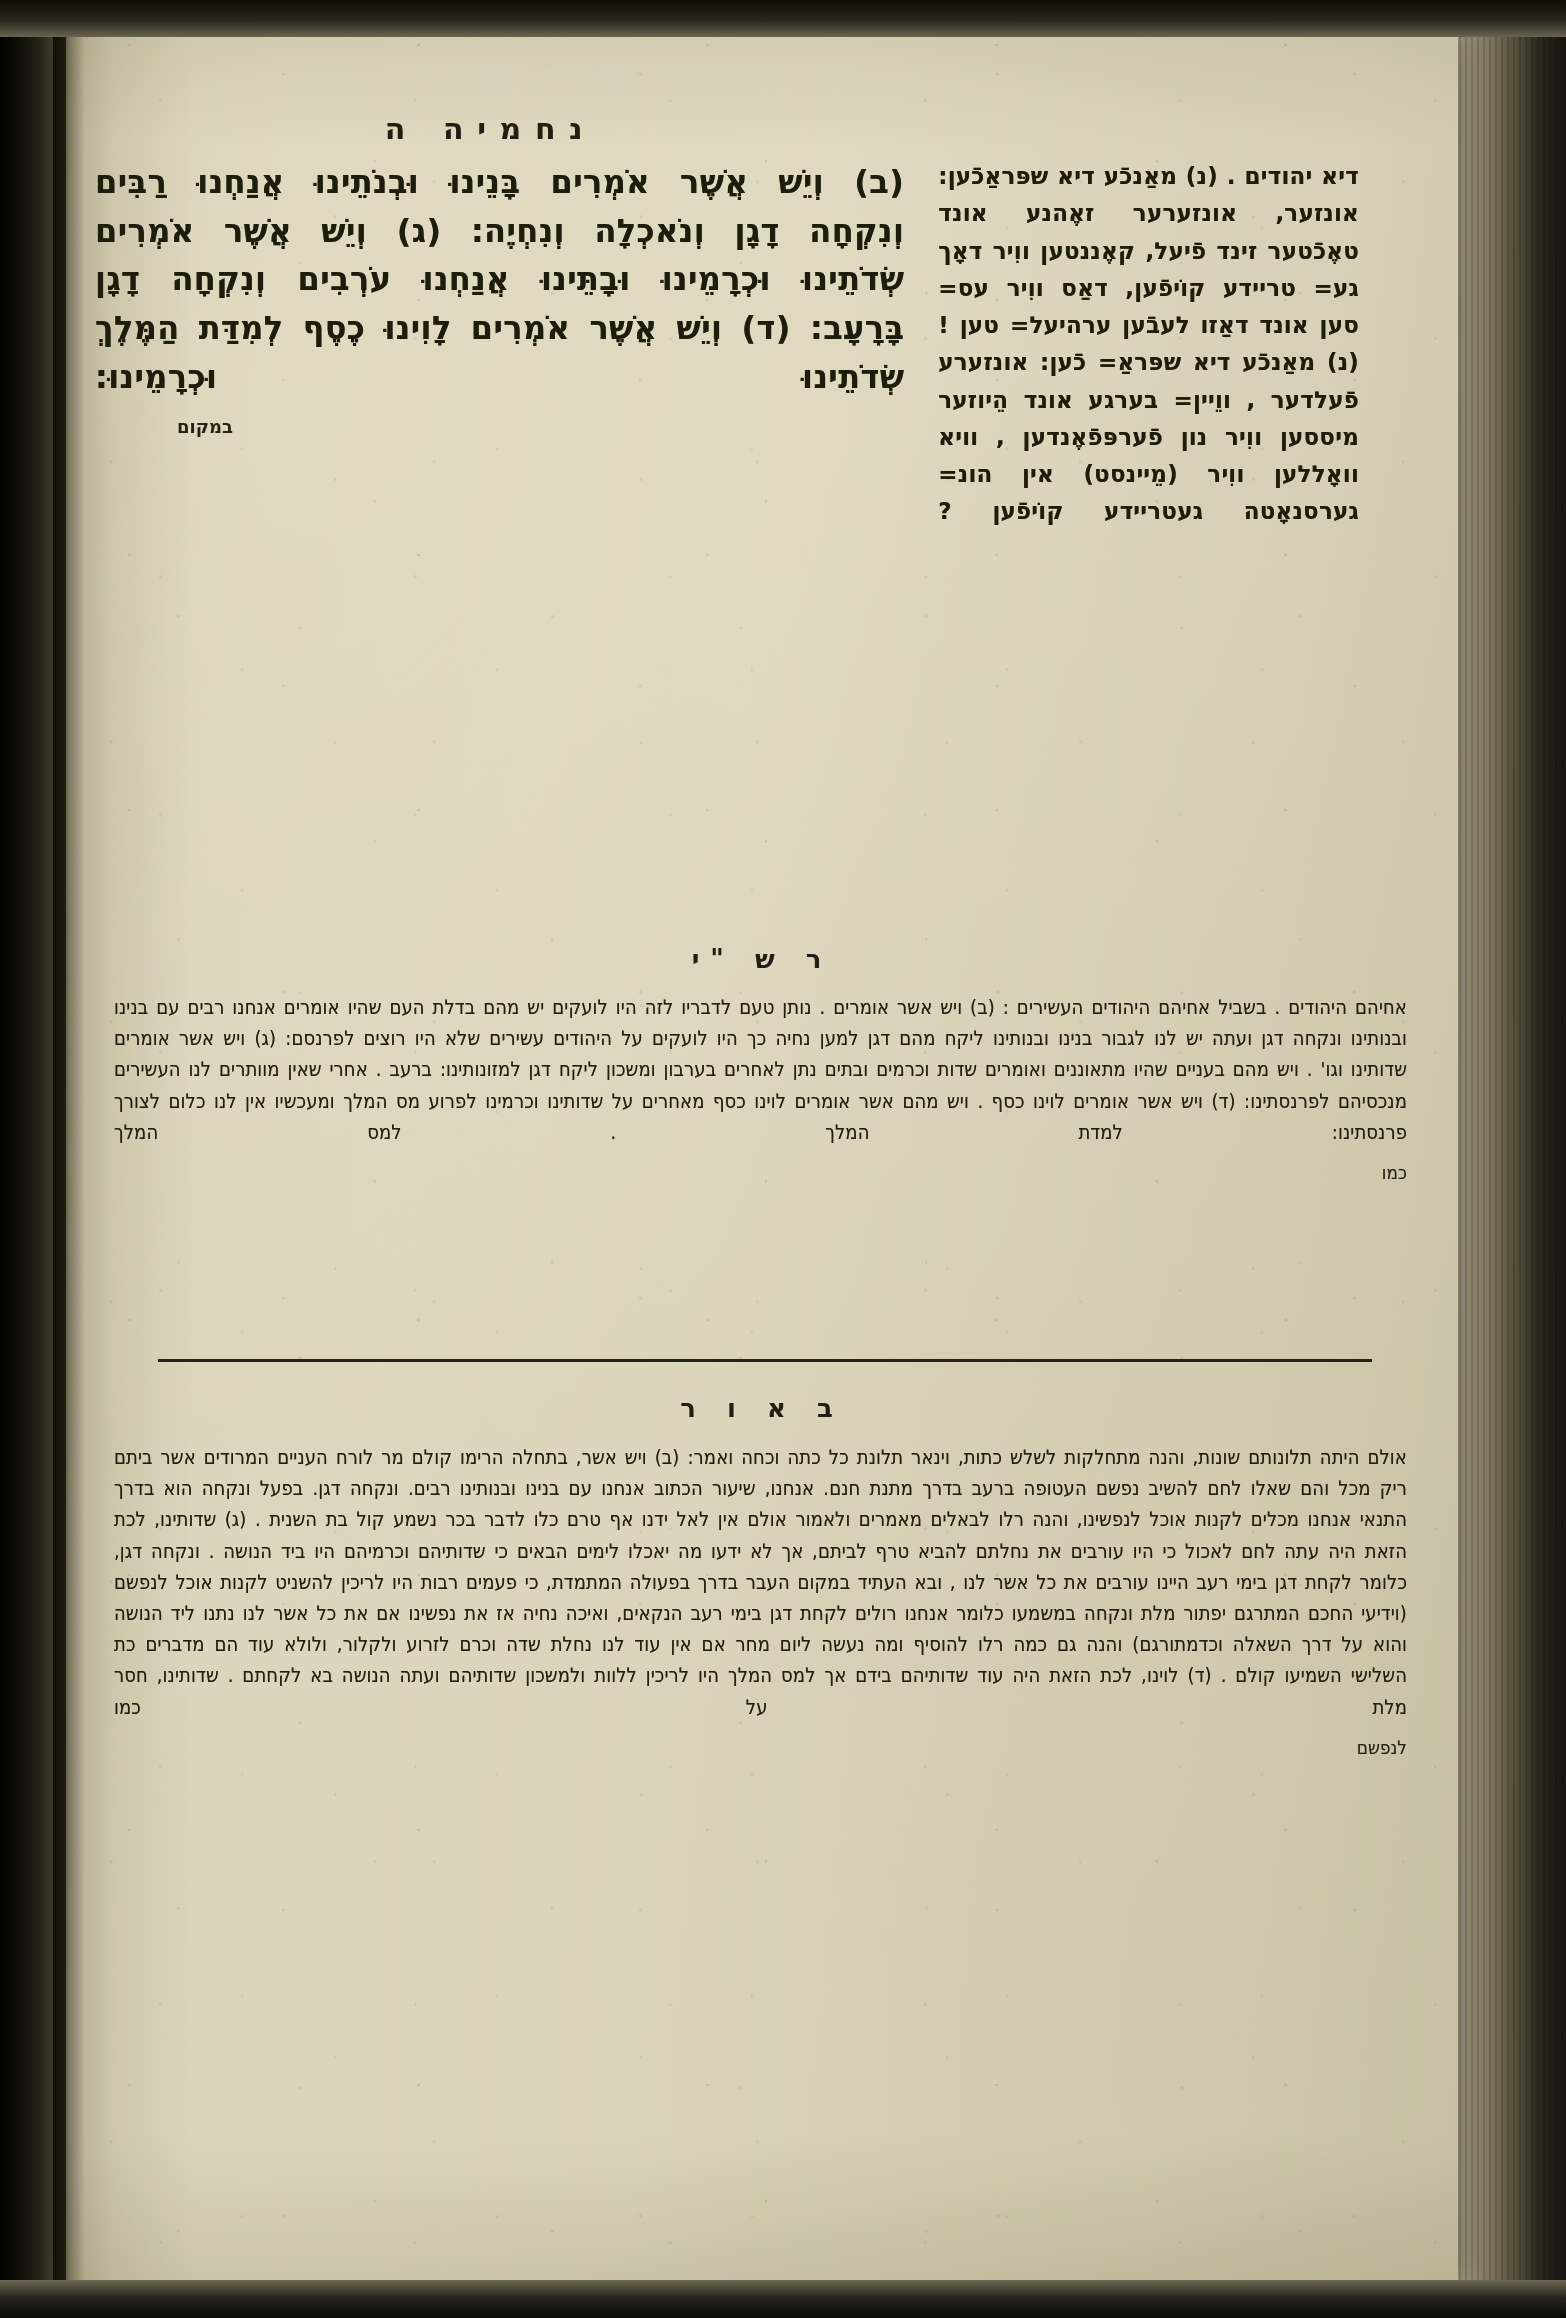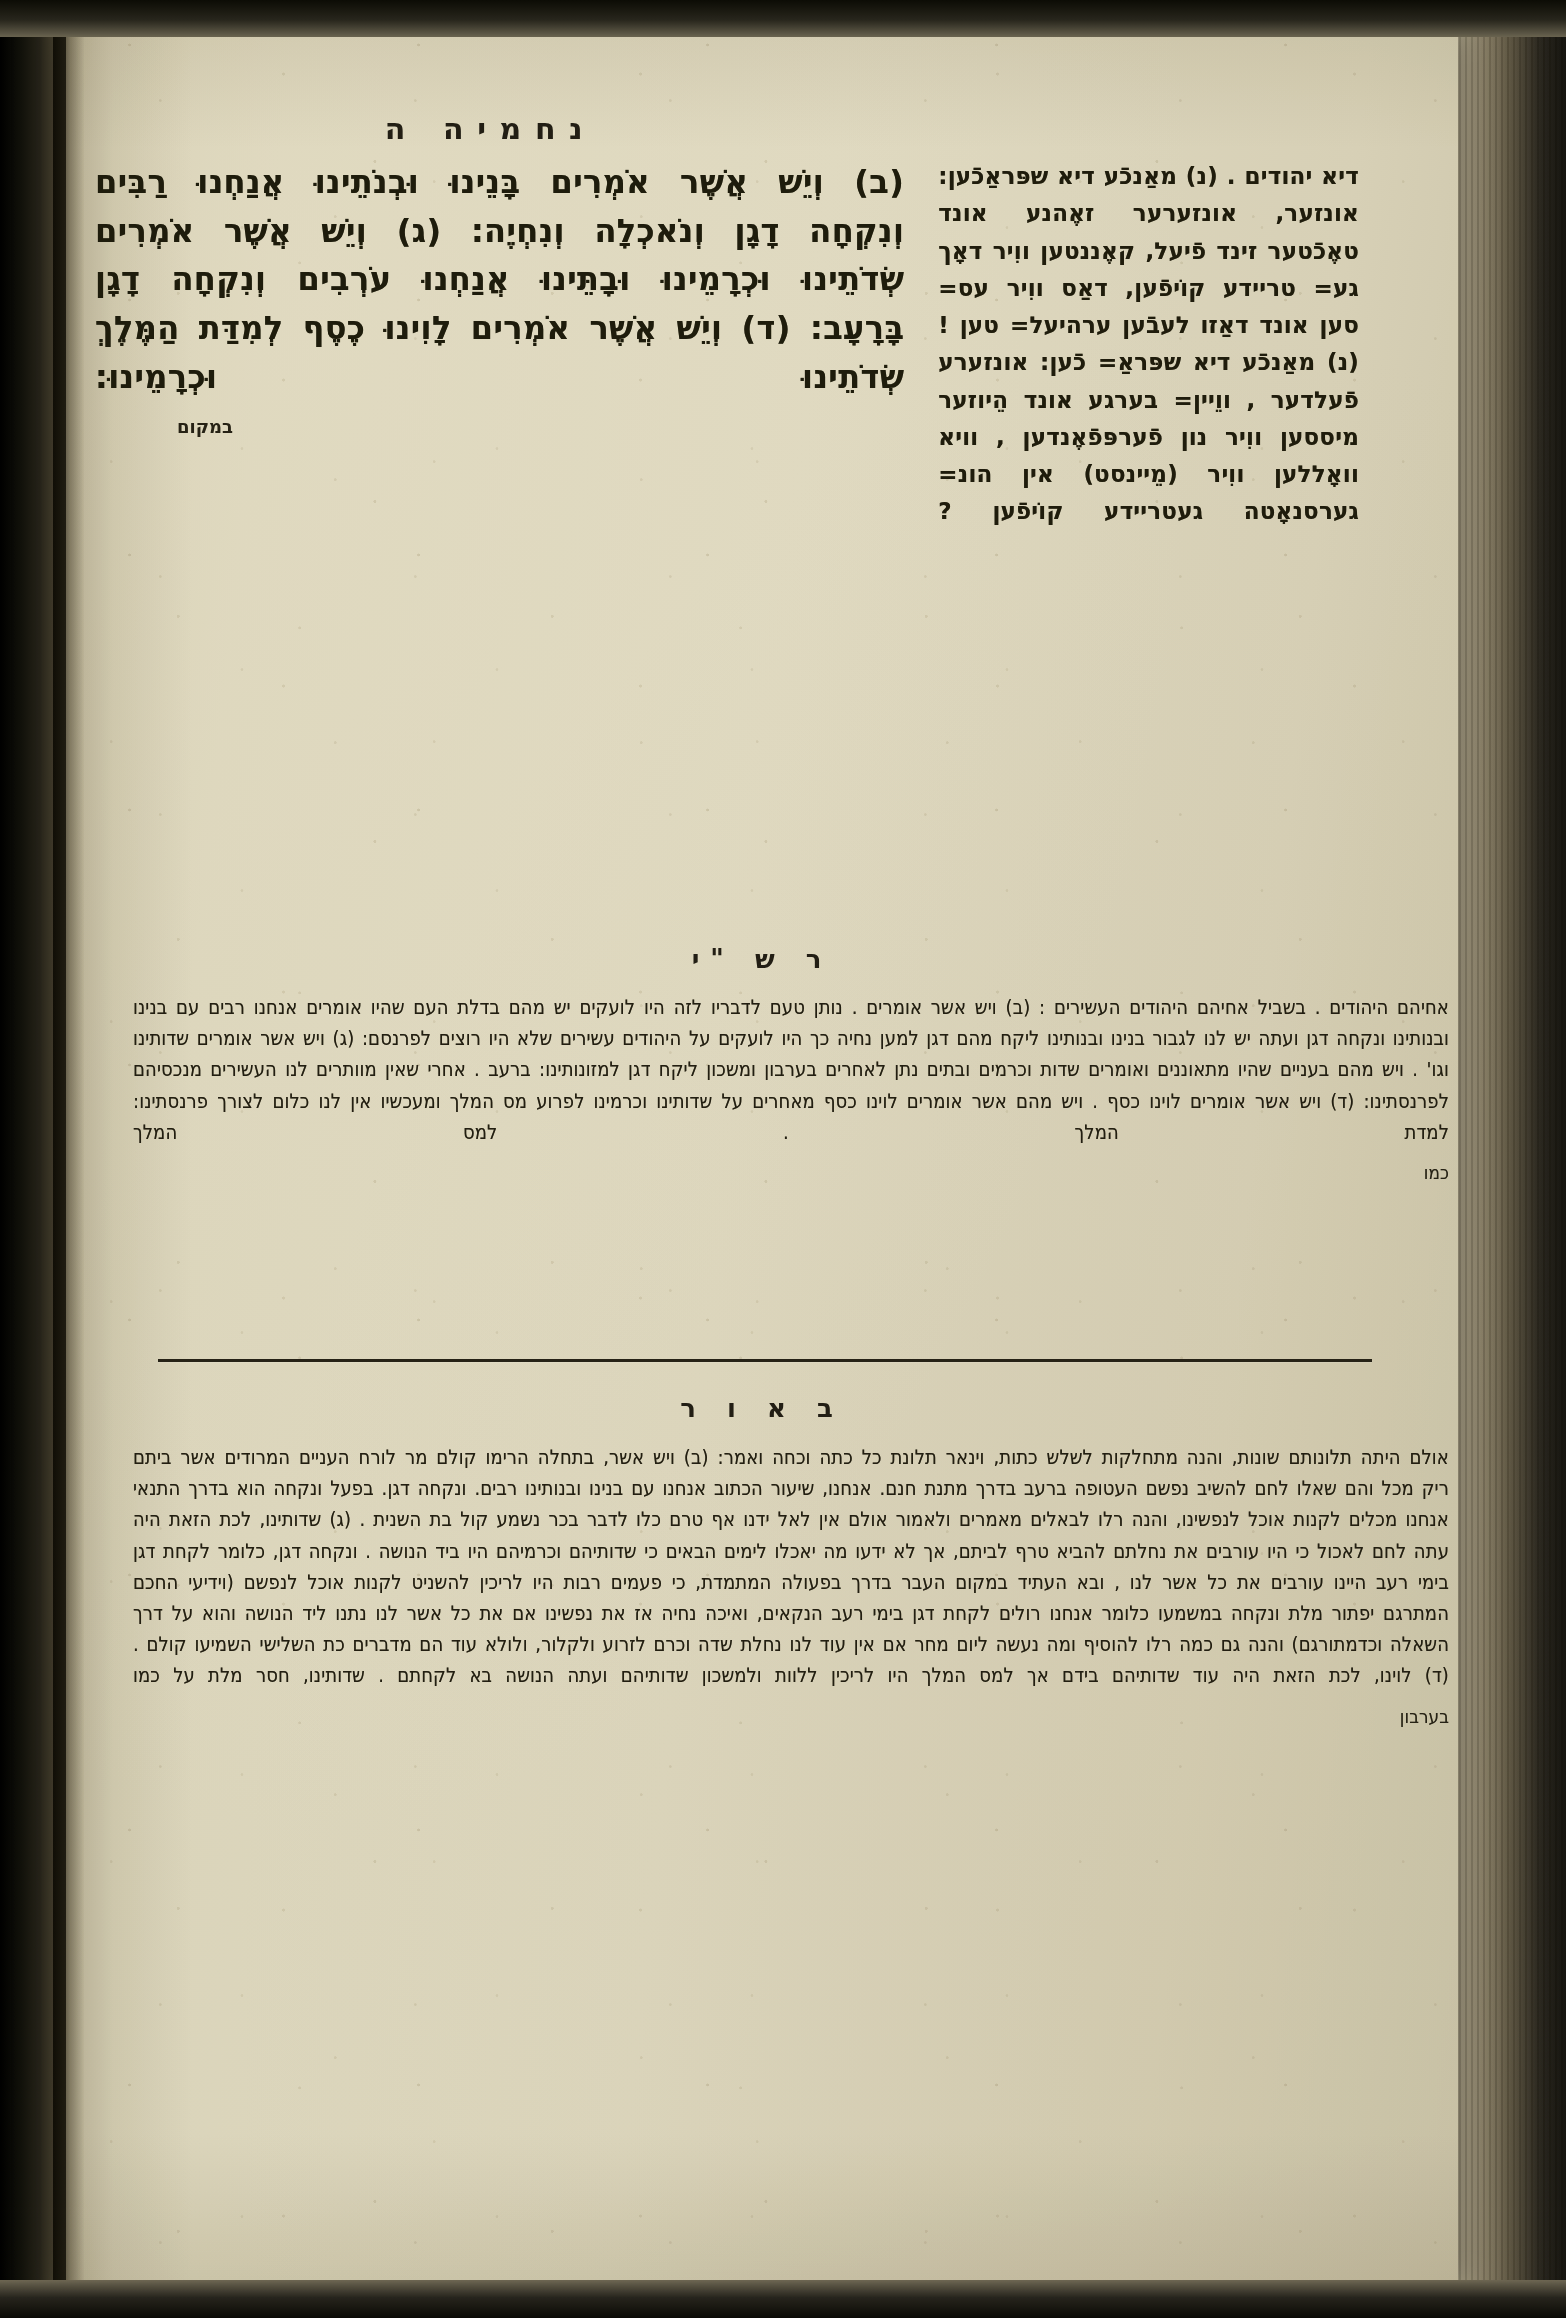--- a/index.html
+++ b/index.html
@@ -150,28 +150,27 @@
 
   .rule{
     position:absolute;height:2.5px;background:#2a2619;z-index:3;
     box-shadow:0 0.8px 0 rgba(255,255,255,.12);
   }
   #rule-biur{left:92px;top:1337px;width:1214px;}
 
   
   .commentary{
     position:absolute;left:0;width:1392px;z-index:3;
-    padding:0 28px 0 48px;box-sizing:border-box;
+    padding:0 51px 0 48px;box-sizing:border-box;
     direction:rtl;text-align:justify;text-align-last:justify;
     font-family:"DejaVu Sans","Liberation Sans",sans-serif;
     font-size:20px;line-height:1.56;font-weight:400;
     color:#262214;letter-spacing:0.1px;word-spacing:1.7px;
     font-stretch:semi-condensed;
     text-shadow:0 0 0.3px rgba(40,36,20,.45);
-    margin-left:19px;
   }
   #rashi-body{top:970px;}
   #biur-body {top:1420px;}
 
   .catch{
     direction:rtl;text-align:left;margin-top:10.2px;
     font-size:18.7px;color:#2a2618;padding-left:51px;
   }
 
   
@@ -214,21 +213,21 @@
       <div>אחיהם היהודים . בשביל אחיהם היהודים העשירים : (ב) ויש אשר אומרים . נותן טעם לדבריו לזה היו לועקים יש מהם בדלת העם שהיו אומרים אנחנו רבים עם בנינו ובנותינו ונקחה דגן ועתה יש לנו לגבור בנינו ובנותינו ליקח מהם דגן למען נחיה כך היו לועקים על היהודים עשירים שלא היו רוצים לפרנסם: (ג) ויש אשר אומרים שדותינו וגו' . ויש מהם בעניים שהיו מתאוננים ואומרים שדות וכרמים ובתים נתן לאחרים בערבון ומשכון ליקח דגן למזונותינו: ברעב . אחרי שאין מוותרים לנו העשירים מנכסיהם לפרנסתינו: (ד) ויש אשר אומרים לוינו כסף . ויש מהם אשר אומרים לוינו כסף מאחרים על שדותינו וכרמינו לפרוע מס המלך ומעכשיו אין לנו כלום לצורך פרנסתינו: למדת המלך . למס המלך</div>
       <div class="catch">כמו</div>
     </div>
 
     <div class="rule" id="rule-biur"></div>
 
     <div class="sec-head" id="biur-head">ב א ו ר</div>
 
     <div class="commentary" id="biur-body">
       <div>אולם היתה תלונותם שונות, והנה מתחלקות לשלש כתות, וינאר תלונת כל כתה וכחה ואמר: (ב) ויש אשר, בתחלה הרימו קולם מר לורח העניים המרודים אשר ביתם ריק מכל והם שאלו לחם להשיב נפשם העטופה ברעב בדרך מתנת חנם. אנחנו, שיעור הכתוב אנחנו עם בנינו ובנותינו רבים. ונקחה דגן. בפעל ונקחה הוא בדרך התנאי אנחנו מכלים לקנות אוכל לנפשינו, והנה רלו לבאלים מאמרים ולאמור אולם אין לאל ידנו אף טרם כלו לדבר בכר נשמע קול בת השנית . (ג) שדותינו, לכת הזאת היה עתה לחם לאכול כי היו עורבים את נחלתם להביא טרף לביתם, אך לא ידעו מה יאכלו לימים הבאים כי שדותיהם וכרמיהם היו ביד הנושה . ונקחה דגן, כלומר לקחת דגן בימי רעב היינו עורבים את כל אשר לנו , ובא העתיד במקום העבר בדרך בפעולה המתמדת, כי פעמים רבות היו לריכין להשניט לקנות אוכל לנפשם (וידיעי החכם המתרגם יפתור מלת ונקחה במשמעו כלומר אנחנו רולים לקחת דגן בימי רעב הנקאים, ואיכה נחיה אז את נפשינו אם את כל אשר לנו נתנו ליד הנושה והוא על דרך השאלה וכדמתורגם) והנה גם כמה רלו להוסיף ומה נעשה ליום מחר אם אין עוד לנו נחלת שדה וכרם לזרוע ולקלור, ולולא עוד הם מדברים כת השלישי השמיעו קולם . (ד) לוינו, לכת הזאת היה עוד שדותיהם בידם אך למס המלך היו לריכין ללוות ולמשכון שדותיהם ועתה הנושה בא לקחתם . שדותינו, חסר מלת על כמו</div>
-      <div class="catch">בערבון</div>
+      <div class="catch">לנפשם</div>
     </div>
 
   </div>
 
   <div class="gutter-shadow"></div>
   <div class="edge-top"></div>
   <div class="edge-bottom"></div>
 </div>
 
 

